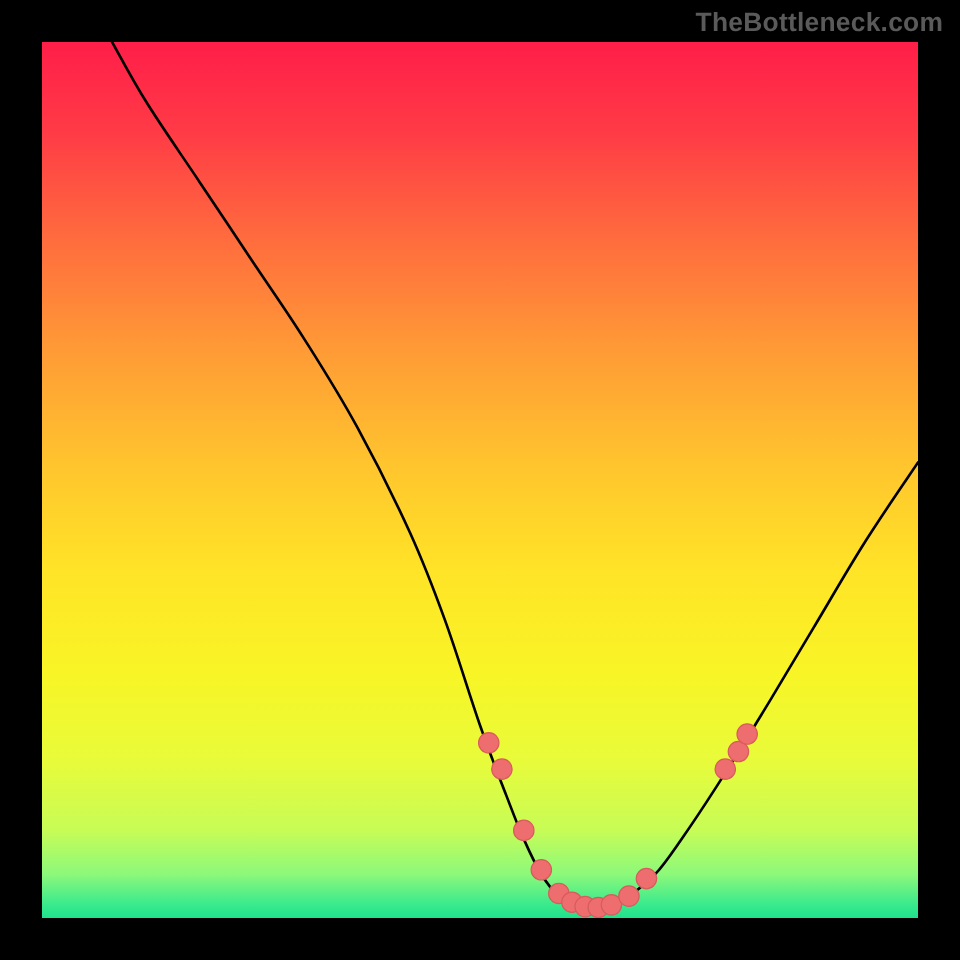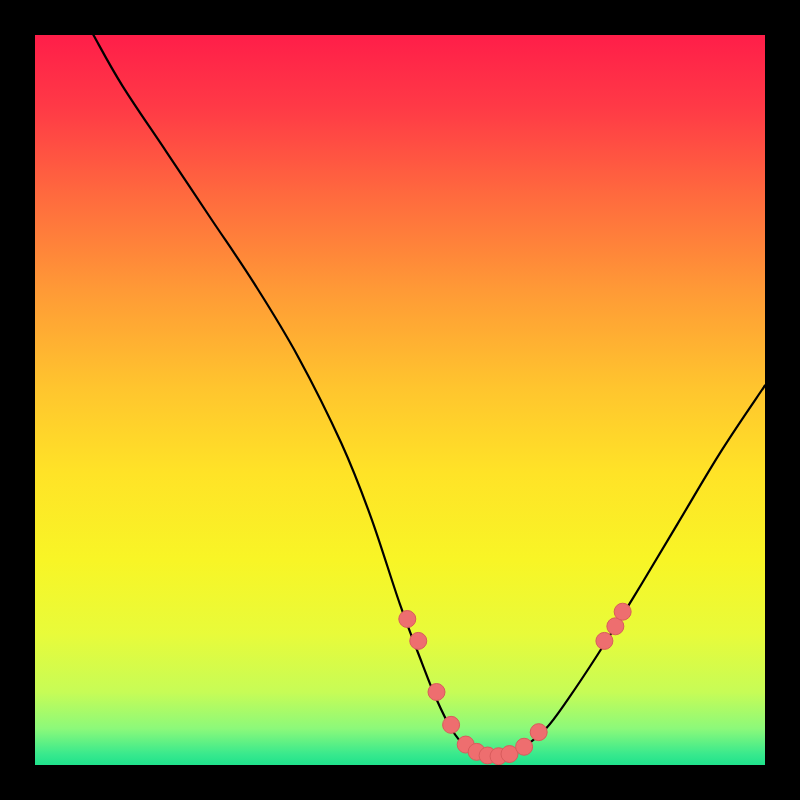--- a/index.html
+++ b/index.html
@@ -38,20 +38,21 @@
   .plot-area svg {
     display: block;
     width: 730px;
     height: 730px;
   }
 </style>
 </head>
 <body>
 
 <div class="frame">
+  <div class="watermark">TheBottleneck.com</div>
 
   <div class="plot-area">
     <svg id="chart-svg" viewBox="0 0 730 730" preserveAspectRatio="none">
       <defs>
         <linearGradient id="bg-grad" x1="0" y1="0" x2="0" y2="1">
             <stop offset="0%" stop-color="#ff1e49"></stop>
             <stop offset="10%" stop-color="#ff3a46"></stop>
             <stop offset="22%" stop-color="#ff6a3e"></stop>
             <stop offset="35%" stop-color="#ff9a36"></stop>
             <stop offset="48%" stop-color="#ffc42e"></stop>

